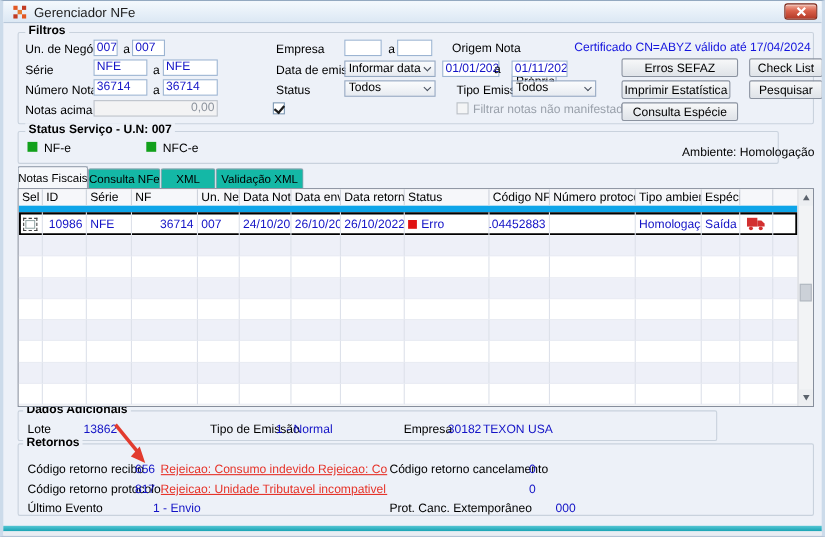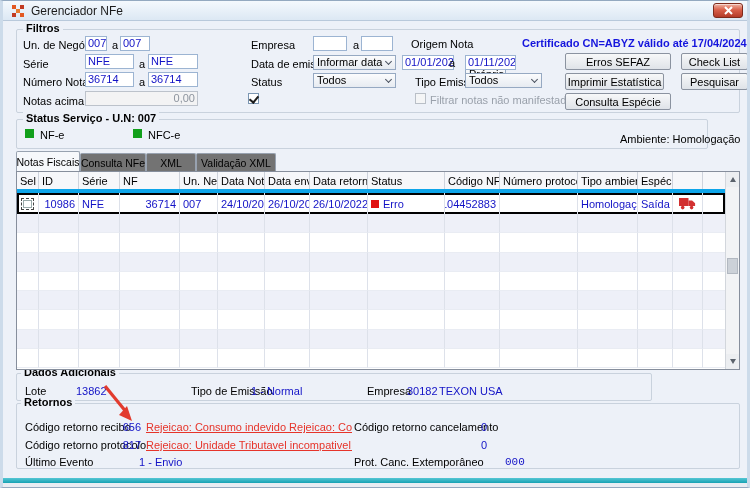--- a/index.html
+++ b/index.html
@@ -32,26 +32,26 @@
     border-right:1.5px solid #4a5260; border-bottom:1.5px solid #4a5260; transform:rotate(45deg); }
   .btn { position:absolute; background:linear-gradient(#f7f8f9,#dfe3e8); border:1px solid #8b93a0; border-radius:2px;
     display:flex; align-items:center; justify-content:center; white-space:nowrap; }
   .cb { position:absolute; width:11px; height:11px; background:#fff; border:1px solid #7b96b2; }
   .cb.dis { border-color:#b9bfc7; background:#f4f5f6; }
   .cb.checked::after { content:""; position:absolute; left:2px; top:0px; width:4px; height:7px;
     border-right:2px solid #1c1c1c; border-bottom:2px solid #1c1c1c; transform:rotate(40deg); }
   .sq { position:absolute; width:9px; height:9px; }
   .tab { position:absolute; display:flex; align-items:center; justify-content:center;
     border:1px solid #98a2b0; border-bottom:none; border-radius:2px 2px 0 0;
-    background:#737373; font-size:10.5px; white-space:nowrap; overflow:hidden; }
+    background:#14b8a6; font-size:10.5px; white-space:nowrap; overflow:hidden; }
   .tab.active { background:#f6f8fb; z-index:3; }
   .tablebox { position:absolute; left:13px; top:170px; width:724px; height:199px;
     background:#fff; border:1px solid #868e9c; overflow:hidden; z-index:2; }
   .trow { display:flex; width:708px; }
-  .thead { height:21px; background:#f6f7fa; border-bottom:4px solid #0ea5e9; color:#000; }
+  .thead { height:21px; background:#f6f7fa; border-bottom:6px solid #0ea5e9; color:#000; }
   .thead .tc { border-right:1px solid #ced3dc; }
   .tc { height:100%; display:flex; align-items:center; padding:0 3px;
     border-right:1px solid #dde1ea; white-space:nowrap; overflow:hidden; }
   .tc.last { border-right:none; }
   .tc.r { justify-content:flex-end; }
   .c0{width:22px}.c1{width:40px}.c2{width:41px}.c3{width:60px}.c4{width:38px}.c5{width:47px}
   .c6{width:45px}.c7{width:58px}.c8{width:77px}.c9{width:55px}.c10{width:78px}.c11{width:60px}
   .c12{width:35px}.c13{width:30px;justify-content:center}.c14{width:22px}
   .sel-row { height:21px; color:#1313c6; background:#fff; box-shadow:inset 0 0 0 2px #000; }
   .filler { height:19.25px; }
@@ -60,21 +60,21 @@
   .filler .tc { border-bottom:1px solid #e9ecf3; }
   .rowcb { position:relative; width:13px; height:12px; border:1px dashed #444; background:#fff;
     display:inline-block; margin-left:1px; }
   .rowcb::after { content:""; position:absolute; left:1px; top:1px; right:1px; bottom:1px; border:1px solid #9aa; }
   .errsq { width:8px; height:8px; background:#e01212; margin-right:4px; flex:none; }
   .vsb { position:absolute; top:0; right:0; width:14px; height:197px; background:#f2f3f5; border-left:1px solid #d2d6dc; }
   .sbbtn { position:absolute; left:0; width:13px; height:15px; background:#eceef1; display:flex; align-items:center; justify-content:center; }
   .tri-up { width:0; height:0; border-left:3.5px solid transparent; border-right:3.5px solid transparent; border-bottom:5px solid #5b626c; }
   .tri-dn { width:0; height:0; border-left:3.5px solid transparent; border-right:3.5px solid transparent; border-top:5px solid #5b626c; }
   .thumb { position:absolute; left:1px; top:86px; width:11px; height:16px; background:#ccd1d8; border:1px solid #b2b8c1; }
-  .cert { position:absolute; font-weight:bold; color:#1414dd; white-space:nowrap; }
+  .cert { position:absolute; font-weight:normal; color:#1414dd; white-space:nowrap; }
   .rlink { position:absolute; color:#e6342a; text-decoration:underline; white-space:nowrap; overflow:hidden; }
   .bottombar { position:absolute; left:-3px; right:-3px; top:477px; height:5px;
     background:linear-gradient(#55c6d4,#17a2b3); }
   .belowbar { position:absolute; left:-3px; right:-3px; top:482px; height:6px; background:#e9edf3; }
 </style>
 </head>
 <body>
 
 <div class="win">
 
@@ -387,21 +387,21 @@
     <span class="lbl val" style="left:464px; top:17px;">0</span>
 
     <span class="lbl" style="left:8px; top:35px;">Código retorno protocolo</span>
     <span class="lbl val" style="left:98px; top:35px; width:26px; text-align:right;">817</span>
     <span class="rlink" style="left:129px; top:35px; width:206px;">Rejeicao: Unidade Tributavel incompativel com o NCM in</span>
     <span class="lbl val" style="left:464px; top:35px;">0</span>
 
     <span class="lbl" style="left:8px; top:52px;">Último Evento</span>
     <span class="lbl val" style="left:122px; top:52px;">1 - Envio</span>
     <span class="lbl" style="left:337px; top:52px;">Prot. Canc. Extemporâneo</span>
-    <span class="lbl val" style="left:488px; top:52px;font-family:Liberation Mono, monospace;">000</span>
+    <span class="lbl val" style="left:488px; top:52px;">000</span>
   </div>
 
   <svg style="position:absolute; left:95px; top:381px; z-index:5;" width="46" height="46">
     <line x1="7" y1="4" x2="29" y2="31" stroke="#e23b2e" stroke-width="3.2"></line>
     <polygon points="34,39 21,33 29,24" fill="#e23b2e"></polygon>
   </svg>
 
   <div class="bottombar"></div>
   <div class="belowbar"></div>
 </div>

